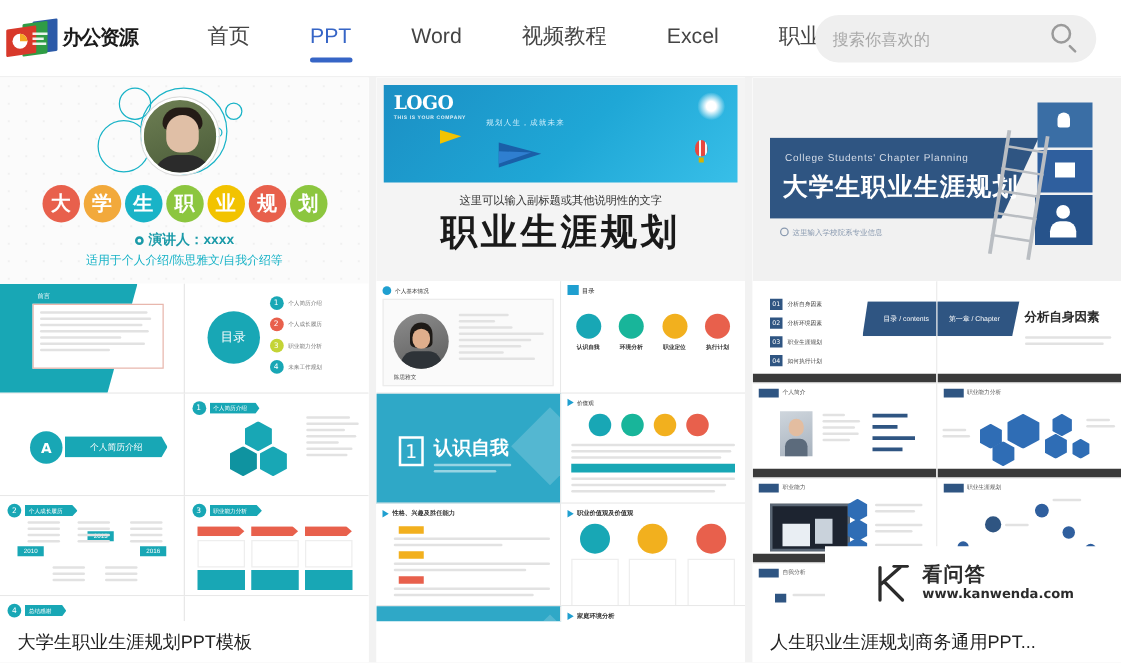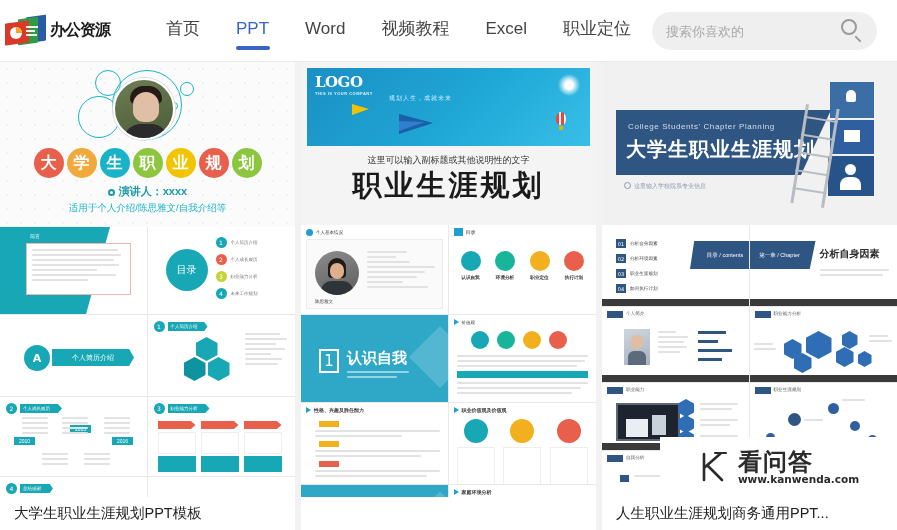--- a/index.html
+++ b/index.html
@@ -26,21 +26,21 @@
          background: #ffffff; }
   .pie::after { content:""; position:absolute; left:6px; top:0; width:6px; height:6px; background:#f5a623;
          border-top-right-radius:6px; }
   .bars { position:absolute; left:22px; top:12px; width:14px; }
   .bars i { display:block; height:2px; background:#ffffff; margin-bottom:2px; opacity:.9; }
   .bars i:nth-child(1){width:12px}.bars i:nth-child(2){width:9px}.bars i:nth-child(3){width:11px}
   .logo-text {
     font-size: 16px; font-weight: bold; color: #1a1a1a; letter-spacing: -1px;
     margin-left: 2px; font-family: "DejaVu Sans", sans-serif;
   }
-  .nav { display: flex; margin-left: 38px; height: 62px; }
+  .nav { display: flex; margin-left: 38px; height: 62px; gap: 12px; }
   .nav-item {
     position: relative; font-size: 17px; color: #444; padding: 0 18px;
     height: 62px; line-height: 58px; cursor: pointer; white-space: nowrap;
   }
   .nav-item.active { color: #3665c6; }
   .nav-item.active::after {
     content: ""; position: absolute; left: 50%; transform: translateX(-50%);
     bottom: 12px; width: 34px; height: 4px; background: #3665c6; border-radius: 2px;
   }
   .search-wrap { position: absolute; right: 20px; top: 12px; }
@@ -144,21 +144,21 @@
   .ladder .rail { position:absolute; top:0; width:3px; height:100%; background:#b9bdc2; }
   .ladder .rung { position:absolute; left:0; width:100%; height:2px; background:#b9bdc2; }
   .hex { background:#2f6db5; clip-path: polygon(50% 0%,100% 25%,100% 75%,50% 100%,0% 75%,0% 25%); }
 
   
   .watermark { position: absolute; right: 0; bottom: 0; width: 237px; height: 60px;
      background:#fff; display:flex; align-items:center; justify-content:center; gap:6px; }
   .wm-k { width: 34px; height: 34px; position: relative; }
   .wm-k svg { display:block; }
   .wm-text { line-height: 1.05; }
-  .wm-cn { font-size: 24px; font-weight: bold; color:#2b2b2b; letter-spacing:1px; }
+  .wm-cn { font-size: 16px; font-weight: bold; color:#2b2b2b; letter-spacing:1px; }
   .wm-url { font-size: 10.5px; font-weight: bold; color:#2b2b2b; font-family:"DejaVu Sans", sans-serif; }
 </style>
 </head>
 <body>
 
 <div class="page">
 
   <div class="header">
 
     <div class="logo">

